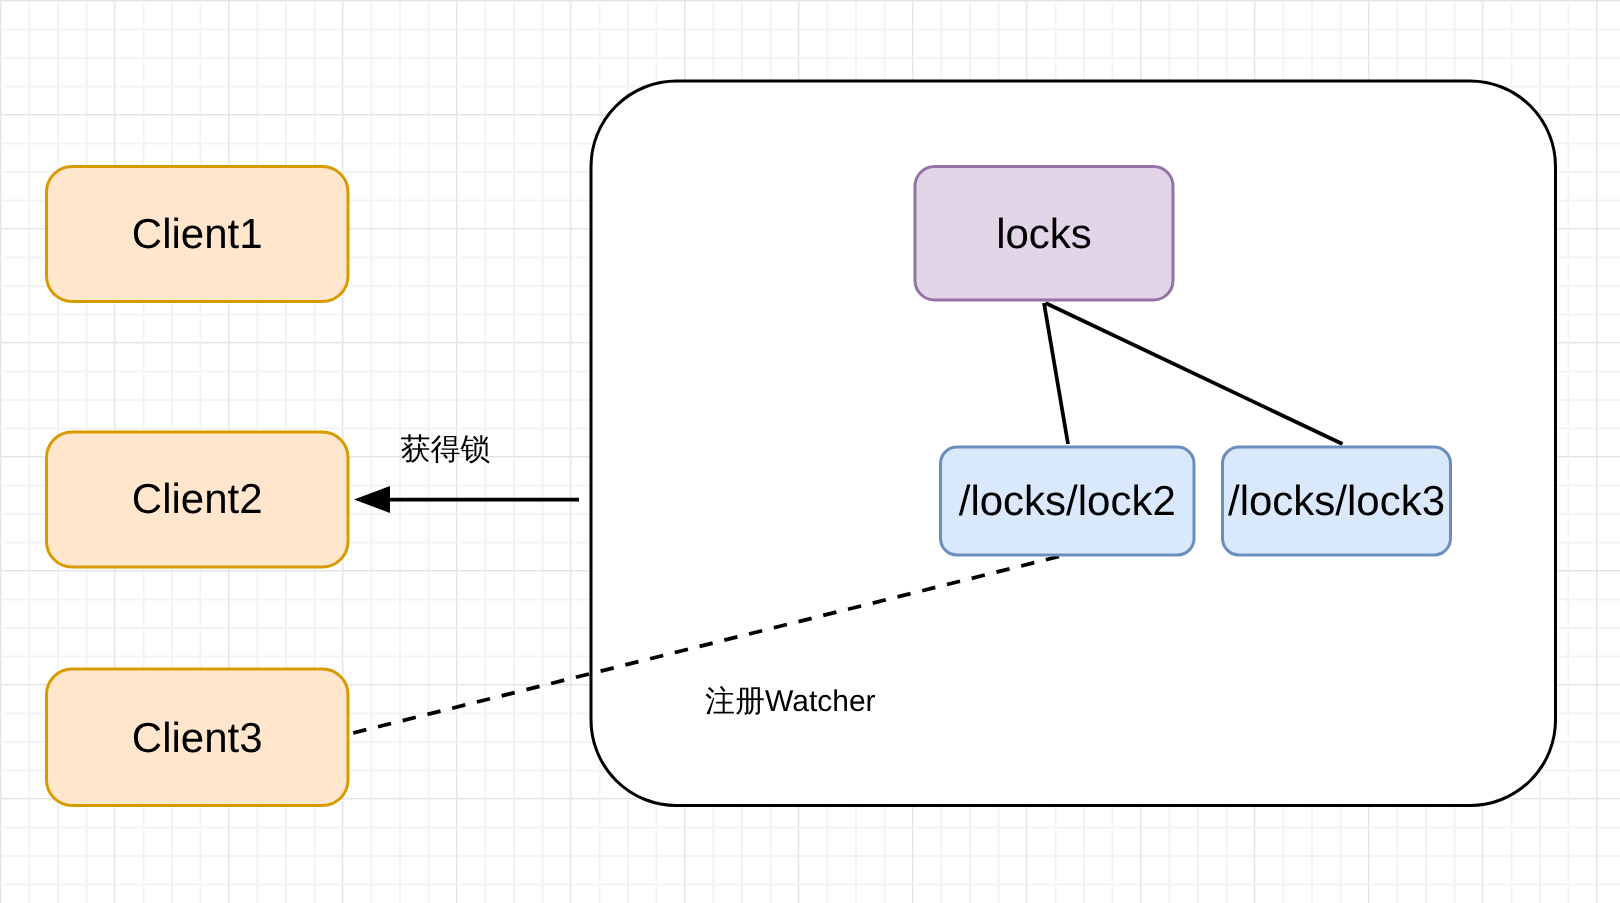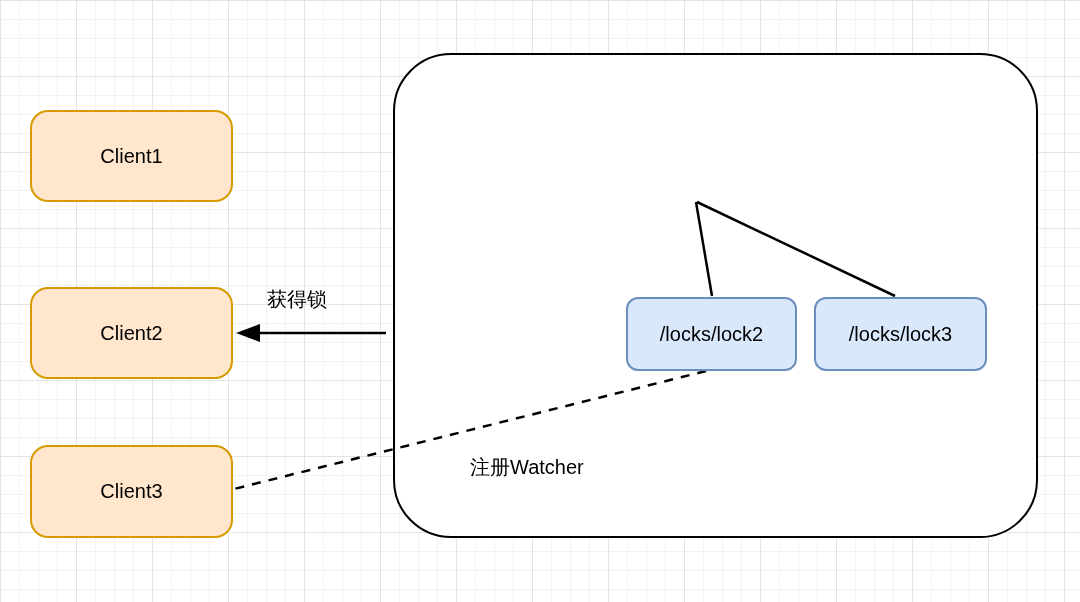--- a/index.html
+++ b/index.html
@@ -22,21 +22,21 @@
       linear-gradient(to right, #f3f3f3 1px, transparent 1px),
       linear-gradient(to bottom, #f3f3f3 1px, transparent 1px);
     background-size: 76px 76px, 76px 76px, 19px 19px, 19px 19px;
   }
   .node {
     position: absolute;
     box-sizing: border-box;
     display: flex;
     align-items: center;
     justify-content: center;
-    font-size: 20px;
+    font-size: 28px;
     color: #000000;
     text-align: center;
   }
   .client-node {
     width: 203px;
     height: 92px;
     background: var(--client-fill, #ffe6cc);
     border: 2px solid var(--client-border, #d79b00);
     border-radius: 18px;
   }
@@ -65,21 +65,21 @@
     border-radius: 14px;
   }
   .lock-node {
     width: 171px;
     height: 74px;
     background: var(--lock-fill, #dae8fc);
     border: 2px solid var(--lock-border, #6c8ebf);
     border-radius: 12px;
   }
   #lock2 { left: 626px; top: 297px; }
-  #lock3 { left: 814px; top: 297px; width: 173px; }
+  #lock3 { left: 814px; top: 297px; width: 154px; }
 
   .edge-label {
     position: absolute;
     font-size: 20px;
     color: #000000;
     white-space: nowrap;
   }
   #acquire-lock-label {
     left: 246px;
     top: 286px;
@@ -122,20 +122,23 @@
   <div id="client1" class="node client-node">
     <span>Client1</span>
   </div>
   <div id="client2" class="node client-node">
     <span>Client2</span>
   </div>
   <div id="client3" class="node client-node">
     <span>Client3</span>
   </div>
 
+  <div id="locks-root" class="node">
+    <span>locks</span>
+  </div>
   <div id="lock2" class="node lock-node">
     <span>/locks/lock2</span>
   </div>
   <div id="lock3" class="node lock-node">
     <span>/locks/lock3</span>
   </div>
 
   <div id="register-watcher-label" class="edge-label">注册Watcher</div>
   <div id="acquire-lock-label" class="edge-label">获得锁</div>
 

